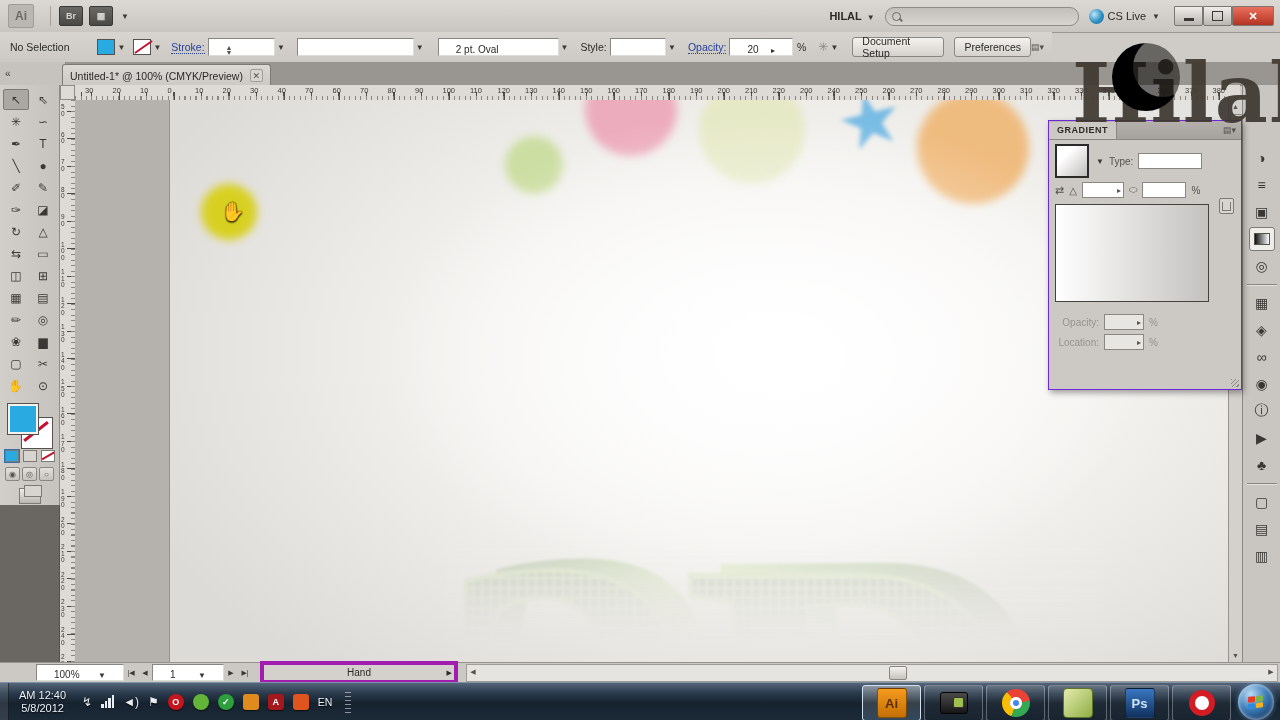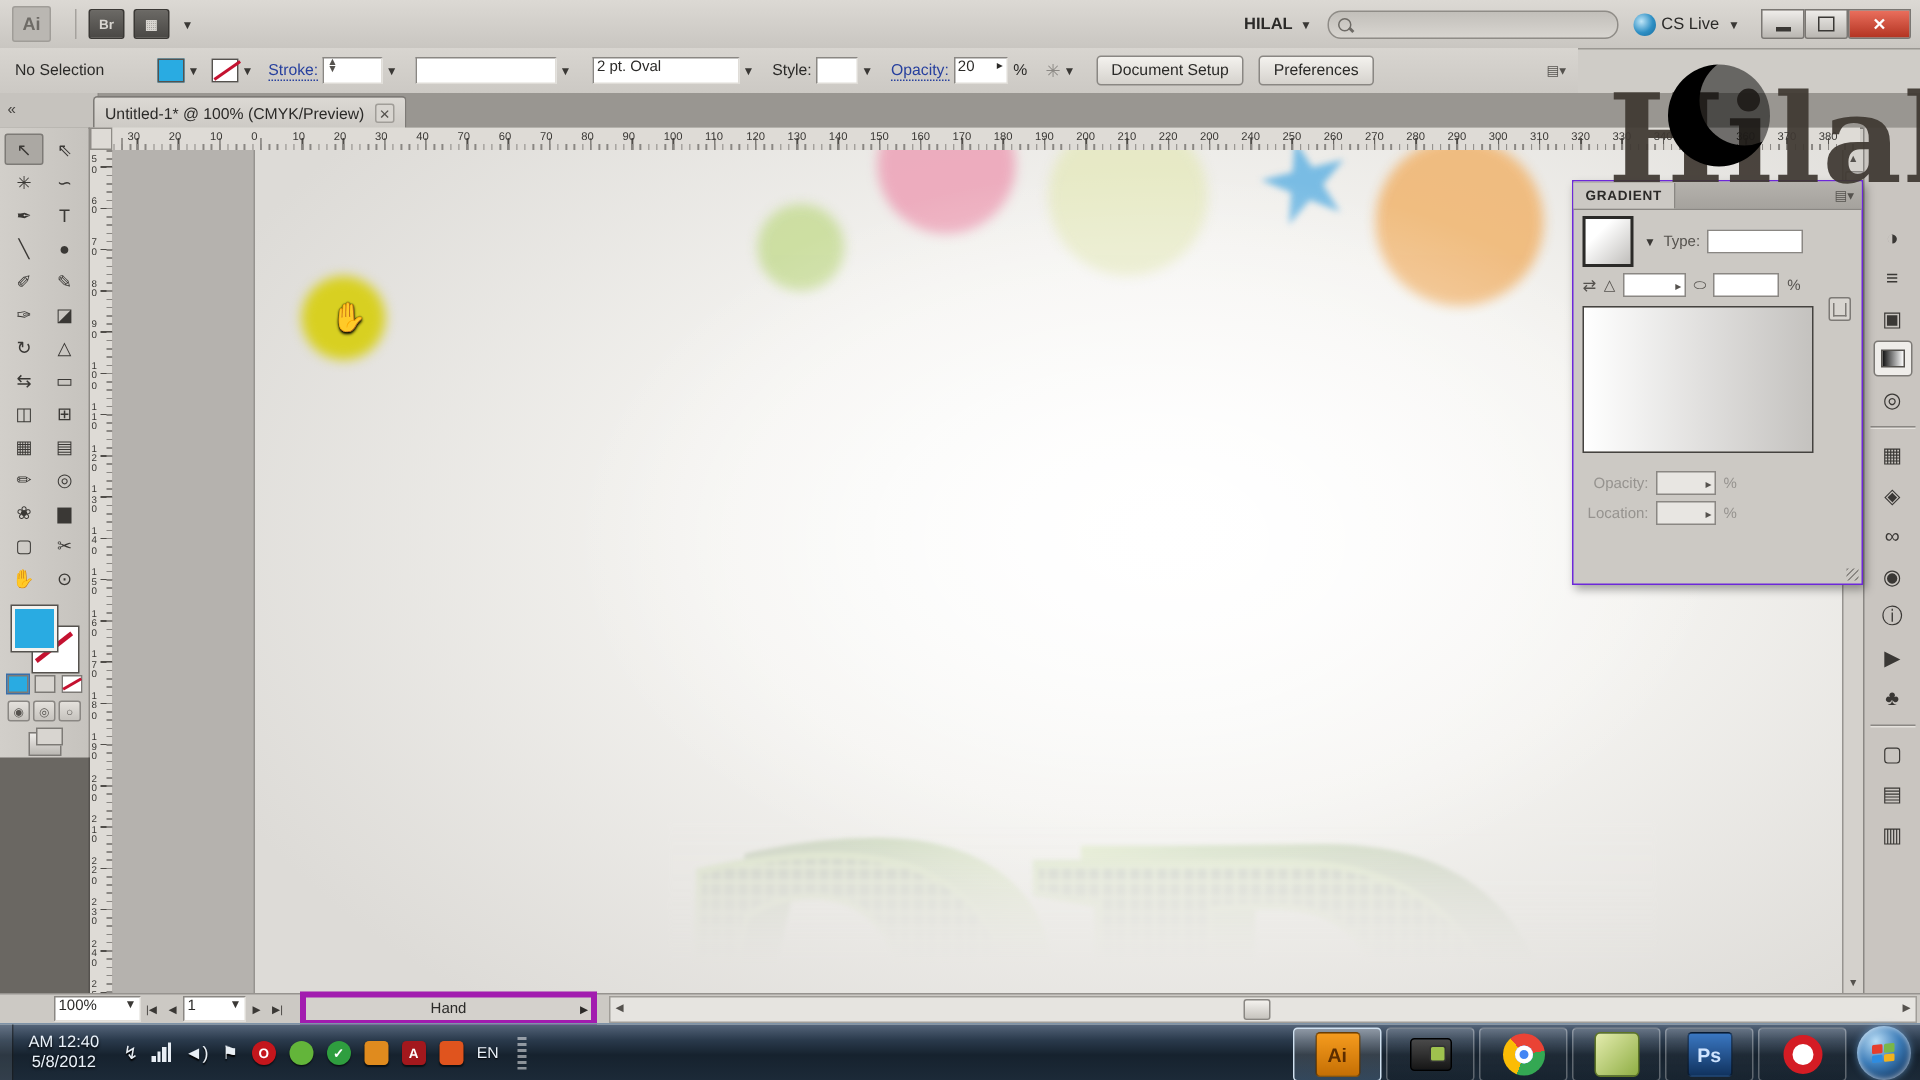--- a/index.html
+++ b/index.html
@@ -31,21 +31,21 @@
   .win-btn{width:27px;height:18px;border:1px solid #7a7773;background:linear-gradient(#efedea,#b9b6b1);
     display:flex;align-items:center;justify-content:center;border-radius:0 0 2px 2px;}
   .win-btn.close{width:40px;background:linear-gradient(#ea6f5d,#b33422);color:#fff;font-size:11px;font-weight:bold;}
   .win-btn .minbar{width:10px;height:3px;background:#3a3835;margin-top:7px;}
   .win-btn .restbox{width:9px;height:8px;border:1.5px solid #3a3835;background:transparent;}
 
   
   #controlbar{position:absolute;left:0;top:32px;width:1052px;height:30px;background:linear-gradient(#d8d5d0,#ccc9c4);
     border-bottom:1px solid #8f8c87;display:flex;align-items:center;font-size:10.5px;color:#2b2a28;}
   .cb{display:flex;align-items:center;}
-  .sunken{background:#fff;border:1px solid;border-color:#8a8783 #e0ddd8 #e0ddd8 #8a8783;height:16px;display:flex;align-items:flex-start;padding:0 2px;font-size:10px;}
+  .sunken{background:#fff;border:1px solid;border-color:#8a8783 #e0ddd8 #e0ddd8 #8a8783;height:16px;display:flex;align-items:flex-end;padding:0 17px;font-size:10px;}
   .link-label{color:#27409e;border-bottom:1px dotted #27409e;margin-right:3px;}
   .swatch{width:16px;height:14px;border:1px solid #55524e;}
   .fill-swatch{background:#29abe2;}
   .stroke-swatch{background:#fff;position:relative;}
   .stroke-swatch::after{content:"";position:absolute;left:-1px;top:6px;width:21px;height:2px;background:#c41230;transform:rotate(-35deg);}
   .spin{font-size:7px;color:#55524e;line-height:5px;}
   .pill-btn{height:18px;border:1px solid #8a8783;border-radius:3px;background:linear-gradient(#f4f2ee,#d5d2cd);
     padding:0 9px;font-size:10.5px;display:flex;align-items:center;}
   #panel-flyout{margin-left:auto;margin-right:8px;font-size:9px;color:#55524e;}
 

